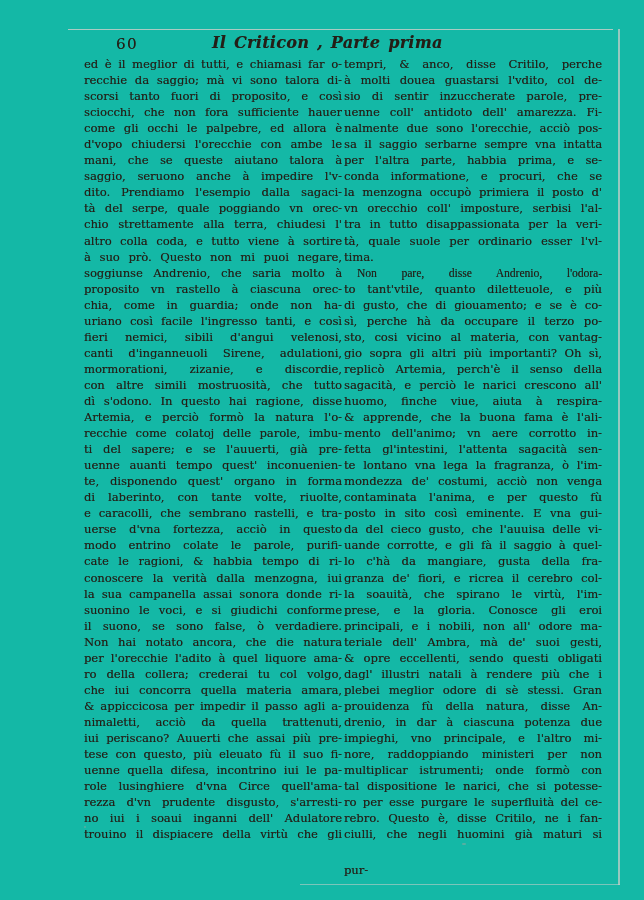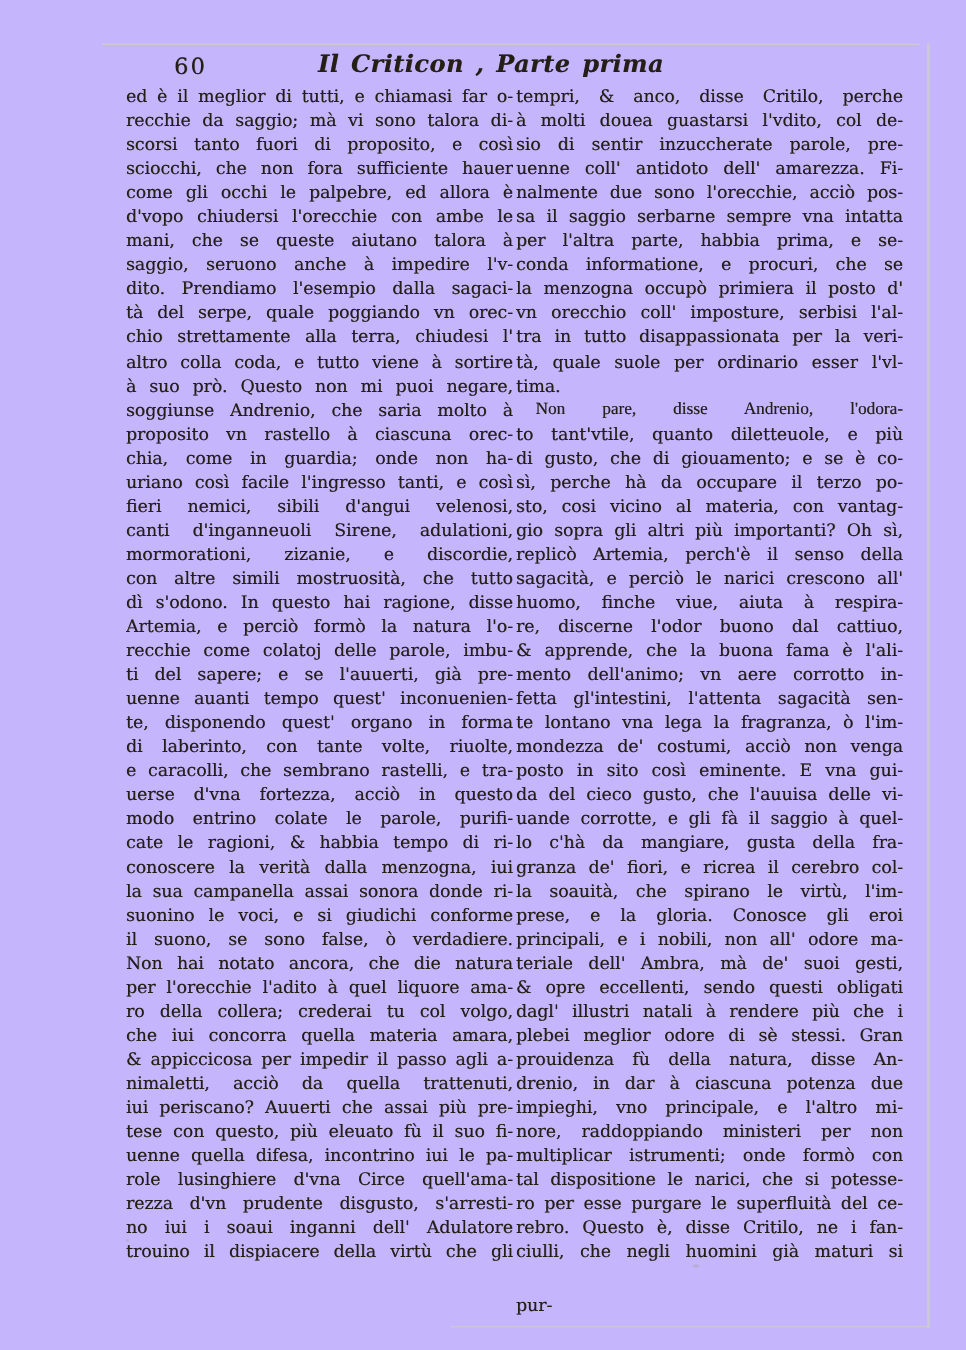--- a/index.html
+++ b/index.html
@@ -1,18 +1,18 @@
 <!DOCTYPE html>
 <html><head>
 <meta charset="utf-8">
 <style>
   html,body{margin:0;padding:0;background:#f6f6f4;}
   .page{
     position:relative;width:644px;height:900px;overflow:hidden;
-    background:#c4b5fd;
+    background:#14b8a6;
     font-family:"DejaVu Serif","Liberation Serif",serif;
     color:#241e16;
   }
   .scan-edge{position:absolute;background:#cfcfca;}
   .scan-edge.top{left:68px;top:29px;width:545px;height:1px;opacity:.8;}
   .scan-edge.right{left:618px;top:29px;width:2px;height:856px;opacity:.7;}
   .scan-edge.bottom{left:300px;top:884px;width:320px;height:1px;opacity:.55;}
   .pagenum{
     position:absolute;left:116px;top:35px;
     font-size:15px;letter-spacing:1.5px;
@@ -123,26 +123,26 @@
       <div class="line flush">tima.</div>
       <div class="line indent">Non pare, disse Andrenio, l'odora-</div>
       <div class="line">to tant'vtile, quanto diletteuole, e più</div>
       <div class="line">di gusto, che di giouamento; e se è co-</div>
       <div class="line">sì, perche hà da occupare il terzo po-</div>
       <div class="line">sto, cosi vicino al materia, con vantag-</div>
       <div class="line">gio sopra gli altri più importanti? Oh sì,</div>
       <div class="line">replicò Artemia, perch'è il senso della</div>
       <div class="line">sagacità, e perciò le narici crescono all'</div>
       <div class="line">huomo, finche viue, aiuta à respira-</div>
-      <div class="line">re, discerne l'odor buono dal cattiuo,</div>
       <div class="line">&amp; apprende, che la buona fama è l'ali-</div>
       <div class="line">mento dell'animo; vn aere corrotto in-</div>
       <div class="line">fetta gl'intestini, l'attenta sagacità sen-</div>
       <div class="line">te lontano vna lega la fragranza, ò l'im-</div>
       <div class="line">mondezza de' costumi, acciò non venga</div>
+      <div class="line">contaminata l'anima, e per questo fù</div>
       <div class="line">posto in sito così eminente. E vna gui-</div>
       <div class="line">da del cieco gusto, che l'auuisa delle vi-</div>
       <div class="line">uande corrotte, e gli fà il saggio à quel-</div>
       <div class="line">lo c'hà da mangiare, gusta della fra-</div>
       <div class="line">granza de' fiori, e ricrea il cerebro col-</div>
       <div class="line">la soauità, che spirano le virtù, l'im-</div>
       <div class="line">prese, e la gloria. Conosce gli eroi</div>
       <div class="line">principali, e i nobili, non all' odore ma-</div>
       <div class="line">teriale dell' Ambra, mà de' suoi gesti,</div>
       <div class="line">&amp; opre eccellenti, sendo questi obligati</div>

